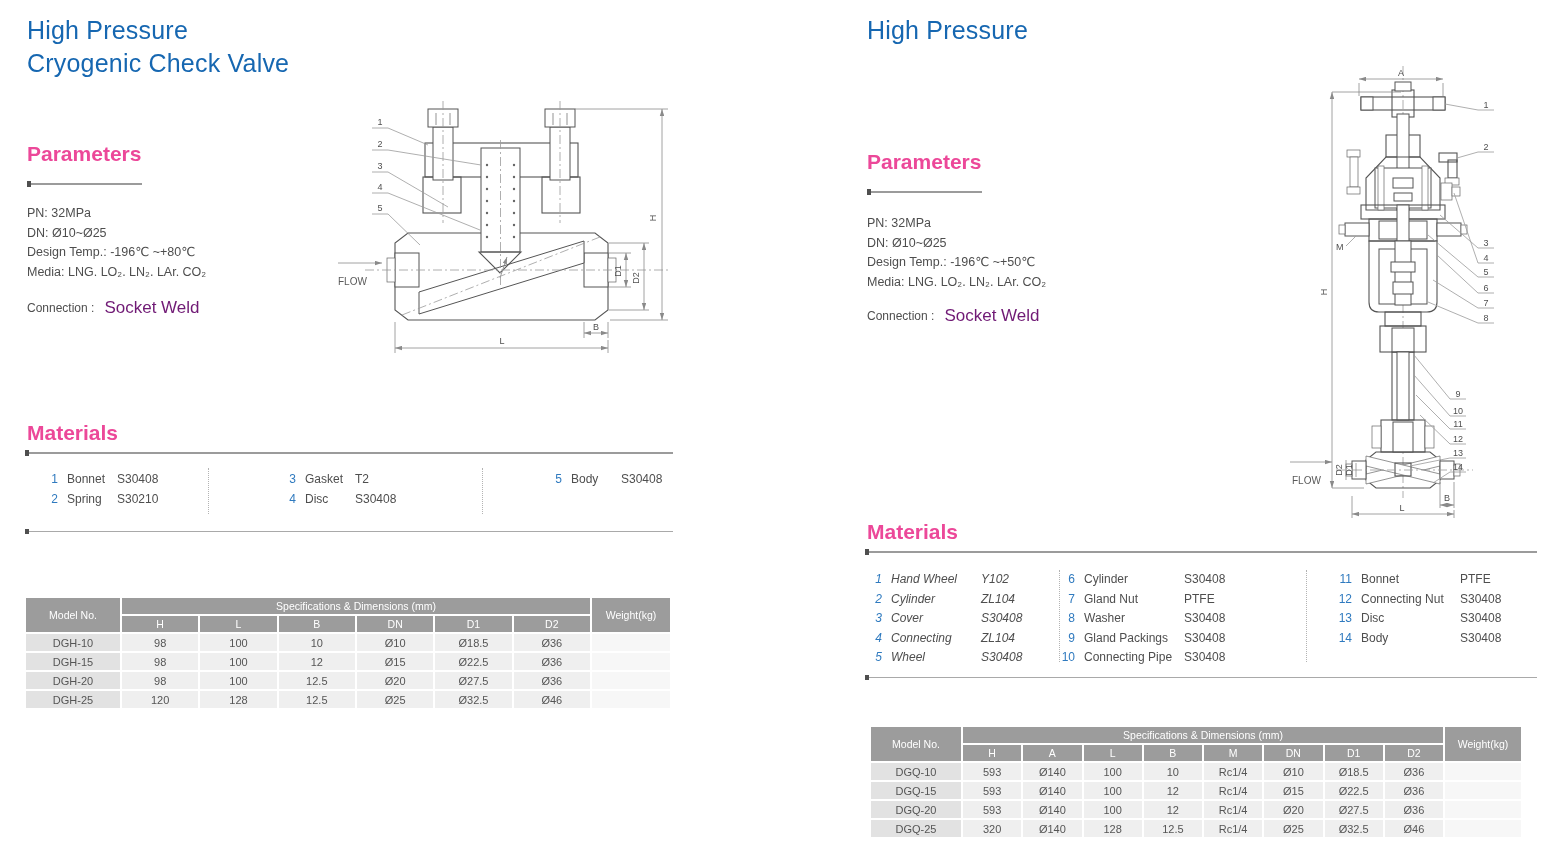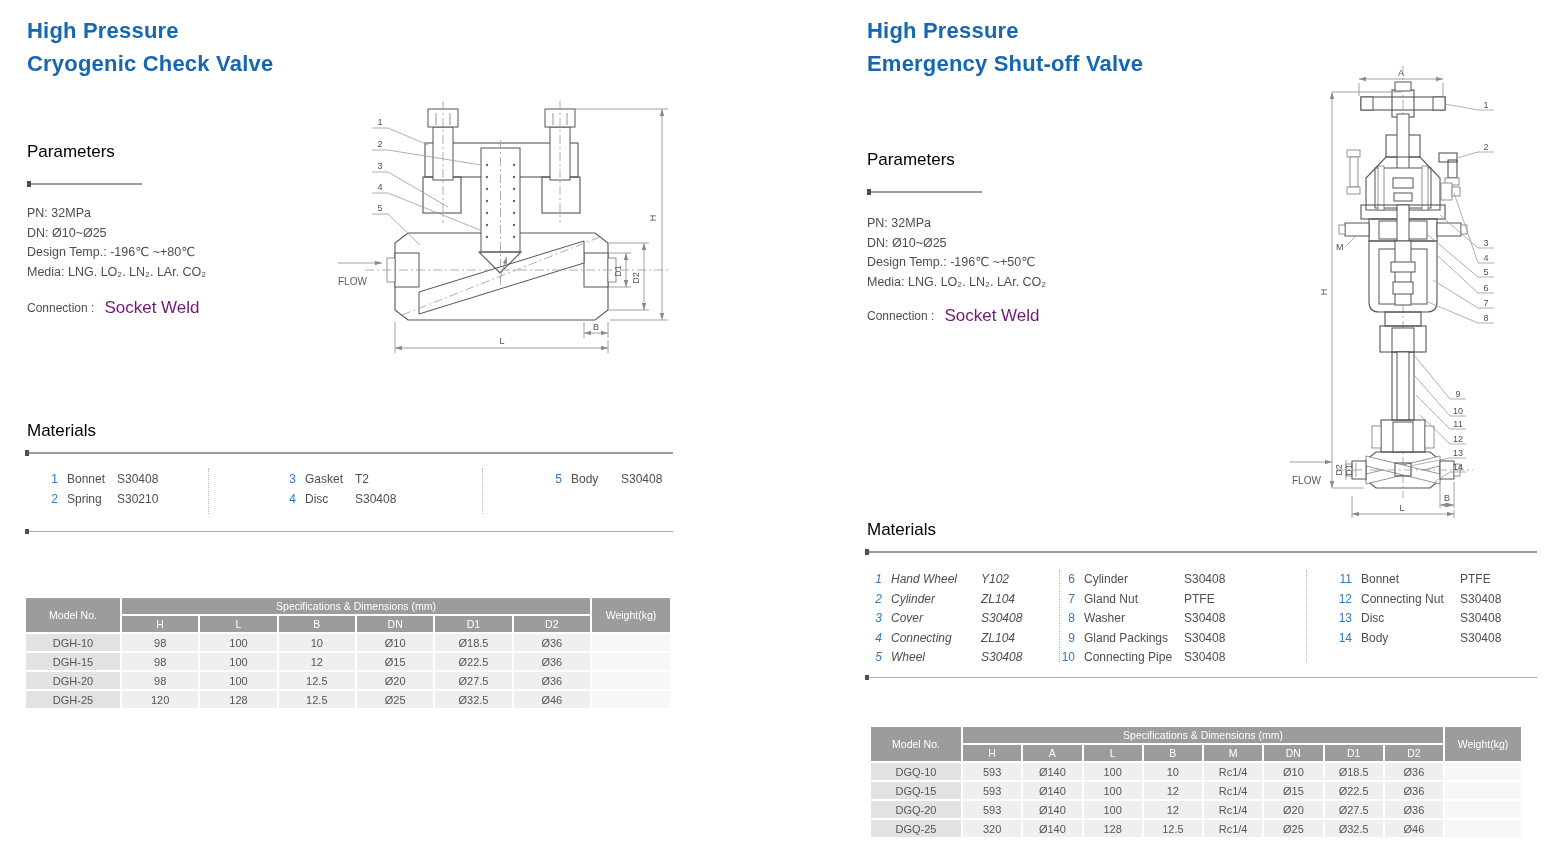--- a/index.html
+++ b/index.html
@@ -1,20 +1,20 @@
 <!DOCTYPE html>
 <html><head>
 <meta charset="utf-8">
 <style>
   html,body{margin:0;padding:0;background:#fff;}
   .page{position:relative;width:1557px;height:849px;background:#fff;overflow:hidden;
         font-family:"Liberation Sans","DejaVu Sans",sans-serif;color:#4a4a4a;}
   .abs{position:absolute;}
-  .title{font-size:22px;font-weight:700;color:#1667b1;line-height:33px;letter-spacing:.2px;}
-  .h2{font-size:17px;font-weight:400;color:#000000;}
+  .title{font-size:25px;font-weight:400;color:#1667b1;line-height:33px;letter-spacing:.2px;}
+  .h2{font-size:21px;font-weight:700;color:#ec4899;}
   .rule{height:2px;background:#9b9b9b;}
   .rule::before{content:"";position:absolute;left:0;top:-2px;width:4px;height:6px;background:#4f4f4f;}
   .rule.thin{height:1px;background:#a9a9a9;}
   .rule.thin::before{top:-2px;width:4px;height:5px;}
   .params{font-size:12.5px;line-height:19.5px;color:#4e4e4e;}
   .connection{font-size:12px;color:#4e4e4e;white-space:nowrap;}
   .connection .val{font-size:17px;margin-left:10px;color:#701a75;vertical-align:-1px;}
   .mat-col{font-size:12px;color:#4e4e4e;}
   .mat-row{height:19.5px;line-height:19.5px;white-space:nowrap;}
   .m-no{display:inline-block;width:17px;text-align:right;margin-right:9px;color:#2f7abf;}
@@ -253,21 +253,20 @@
           <td>Ø25</td>
           <td>Ø32.5</td>
           <td>Ø46</td>
           <td class="weight"></td>
         </tr>
       </tbody>
     </table>
 
   <div class="abs title" style="left:867px;top:14px;">
     <div>High Pressure</div>
-    <div>Emergency Shut-off Valve</div>
   </div>
 
   <div class="abs h2" style="left:867px;top:150px;">Parameters</div>
   <div class="abs rule" style="left:867px;top:191px;width:115px;"></div>
 
   <div class="abs params" style="left:867px;top:214px;">
       <div>PN:  32MPa</div>
       <div>DN: Ø10~Ø25</div>
       <div>Design Temp.:  -196℃ ~+50℃</div>
       <div>Media: LNG. LO₂. LN₂. LAr. CO₂</div>

